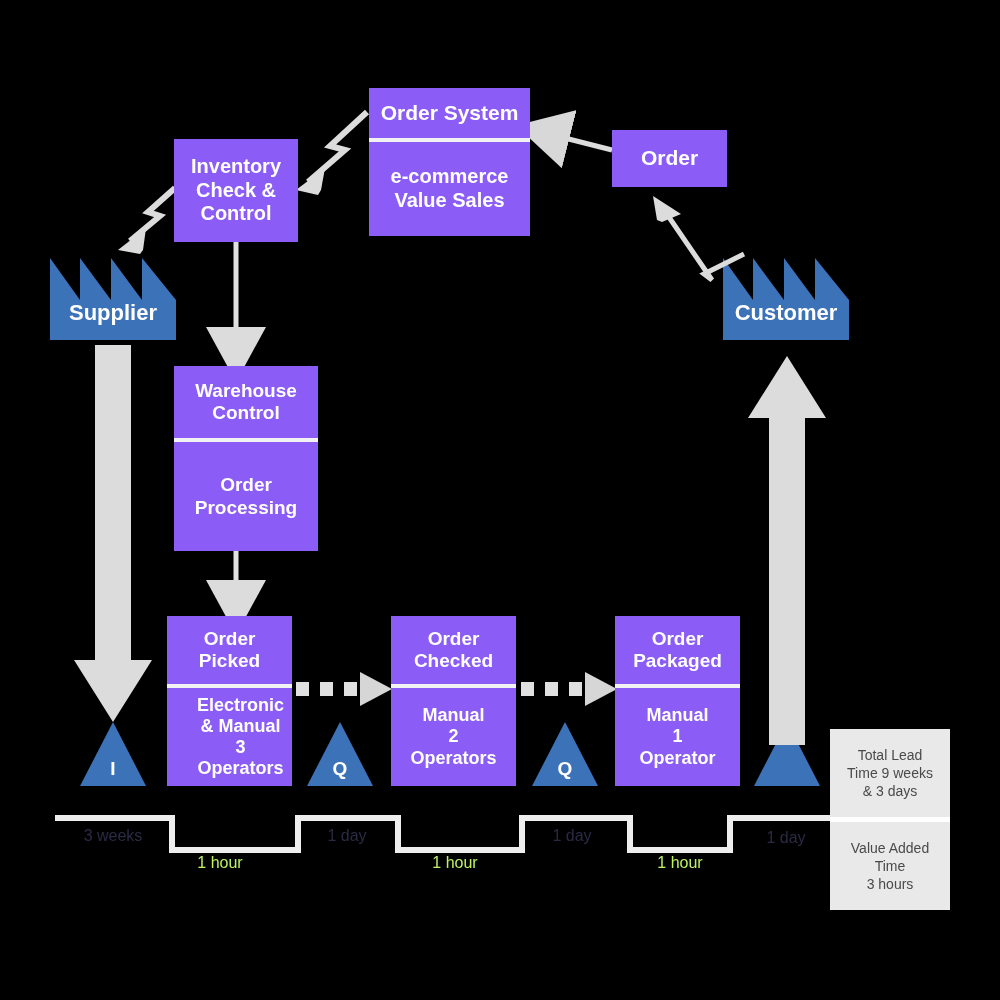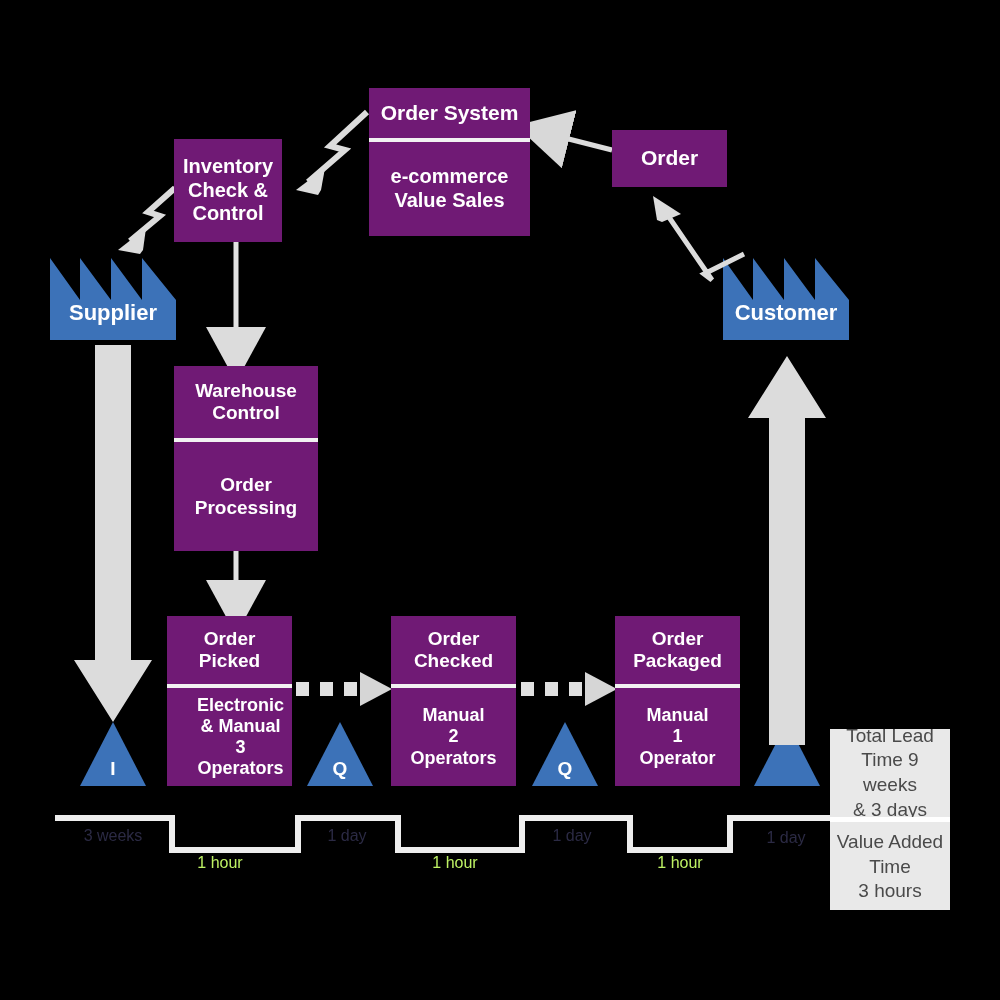--- a/index.html
+++ b/index.html
@@ -17,21 +17,21 @@
   }
   #svg-layer {
     position: absolute;
     left: 0; top: 0;
     width: 1000px;
     height: 1000px;
   }
   .node {
     position: absolute;
     box-sizing: border-box;
-    background: #701a75;
+    background: #8b5cf6;
     color: #ffffff;
     font-weight: bold;
     display: flex;
     flex-direction: column;
     z-index: 5;
   }
   .node-half {
     display: flex;
     align-items: center;
     justify-content: center;
@@ -79,21 +79,21 @@
     z-index: 7;
     display: flex;
     flex-direction: column;
   }
   .summary-cell {
     display: flex;
     align-items: center;
     justify-content: center;
     text-align: center;
     color: #4a4a4a;
-    font-size: 19px;
+    font-size: 14px;
     line-height: 1.3;
     padding: 8px 6px;
     box-sizing: border-box;
   }
   .summary-div {
     height: 5px;
     background: #ffffff;
     flex: 0 0 5px;
   }
   .tl-label {
@@ -194,21 +194,21 @@
 
   <div class="node" style="left:369px; top:88px; width:161px; height:148px;">
     <div class="node-half" style="height:50px; font-size:21px;">Order System</div>
     <div class="node-div"></div>
     <div class="node-half" style="flex:1; flex-direction:column; font-size:20px;">
       <span>e-commerce</span>
       <span>Value Sales</span>
     </div>
   </div>
 
-  <div class="node" style="left:174px; top:139px; width:108px; height:103px; justify-content:flex-start;">
+  <div class="node" style="left:174px; top:139px; width:124px; height:103px; justify-content:flex-start;">
     <div class="node-half" style="flex:1; flex-direction:column; font-size:20px;">
       <span>Inventory</span>
       <span>Check &amp;</span>
       <span>Control</span>
     </div>
   </div>
 
   <div class="node" style="left:612px; top:130px; width:115px; height:57px; justify-content:center;">
     <div class="node-half" style="flex:1; font-size:21px;">Order</div>
   </div>

